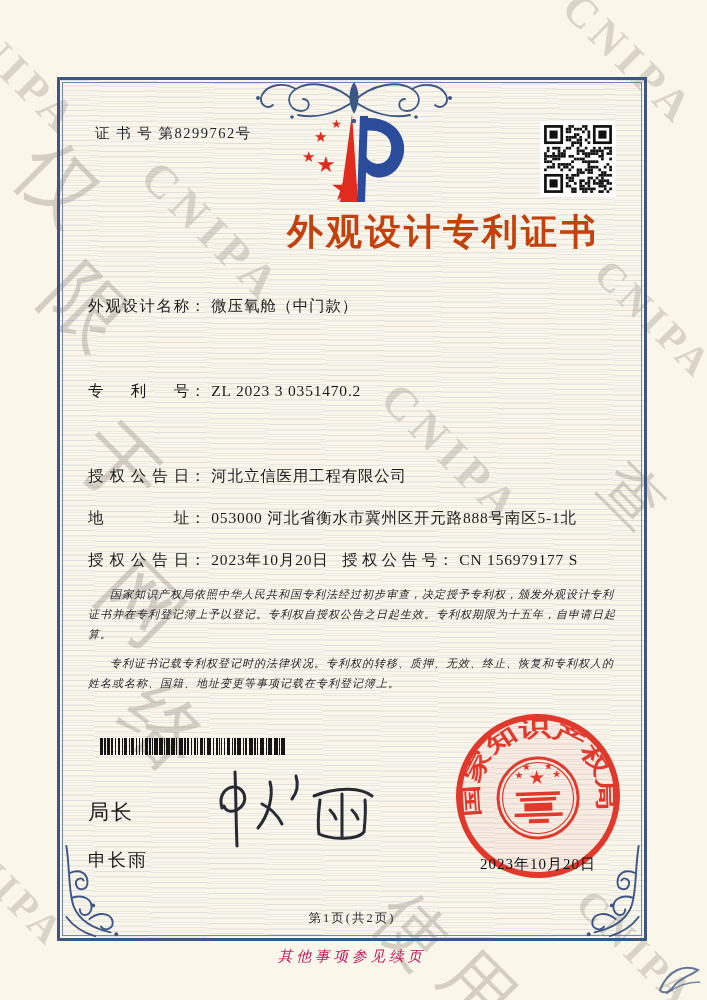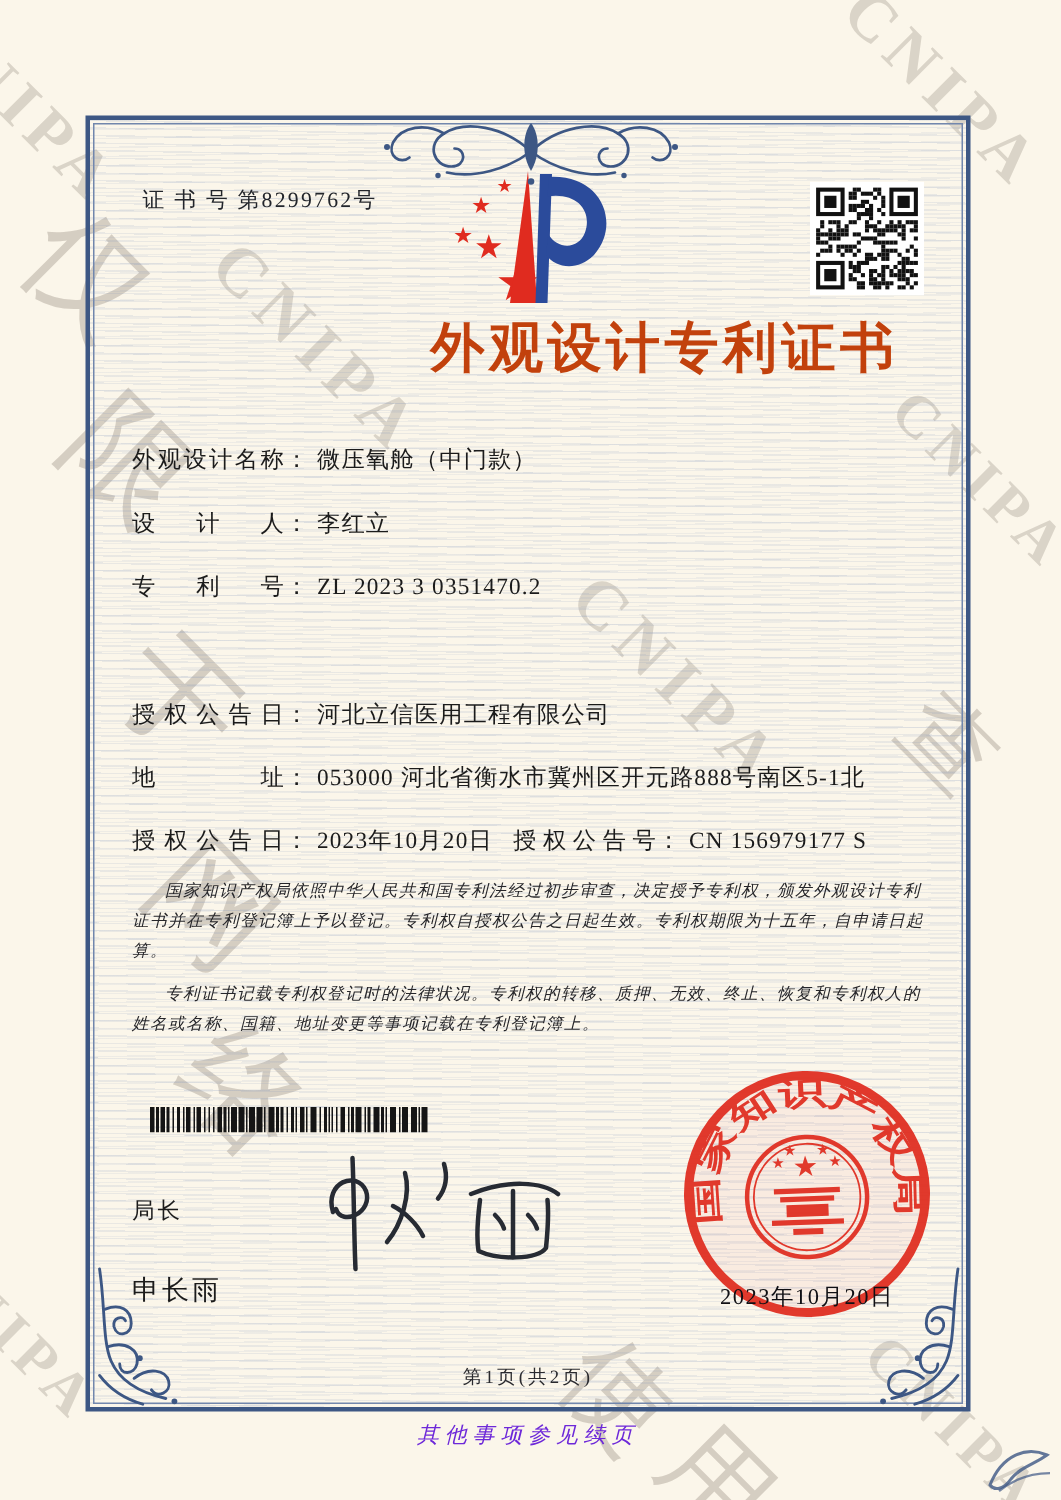--- a/index.html
+++ b/index.html
@@ -30,27 +30,27 @@
   #title{left:57px;top:208px;width:542px;text-align:right;font-size:36px;font-weight:bold;
          letter-spacing:3px;color:#c2410c;}
   .frow{position:absolute;left:88px;height:22px;font-size:15.5px;letter-spacing:0.8px;white-space:nowrap;}
   .flabel{display:inline-block;width:102px;text-align:justify;text-align-last:justify;vertical-align:bottom;}
   .flabel.w5{width:96px;}
   .fvalue{margin-left:5px;}
   .grant-no{position:absolute;left:254px;top:0;}
   #paras{left:88px;top:584px;width:528px;}
   #paras p{margin:0 0 9px 0;font-size:11px;line-height:20px;letter-spacing:1px;
            text-indent:2em;color:#26262a;font-style:italic;}
-  #sig-title{left:88px;top:798px;font-size:15px;letter-spacing:2px;}
+  #sig-title{left:88px;top:798px;font-size:21px;letter-spacing:2px;}
   #sig-name{left:88px;top:848px;font-size:18px;letter-spacing:2px;}
   #seal-date{left:452px;top:855px;width:172px;text-align:center;font-size:15px;
              letter-spacing:1px;color:#101014;z-index:6;}
   #page-info{left:57px;top:910px;width:590px;text-align:center;font-size:12.5px;letter-spacing:2px;color:#2a2a2e;}
   #note{left:57px;top:947px;width:590px;text-align:center;font-size:14.5px;letter-spacing:4px;
-        font-style:italic;color:#6d28d9;}
+        font-style:italic;color:#be185d;}
   svg{display:block;}
 </style>
 </head>
 <body>
 
 <div id="wm-layer">
   <span class="wm" style="left:-28px;top:-8px;font-size:44px;letter-spacing:6px;">CNIPA</span>
   <span class="wm" style="left:588px;top:-18px;font-size:44px;letter-spacing:6px;">CNIPA</span>
   <span class="wm" style="left:168px;top:150px;font-size:46px;letter-spacing:7px;">CNIPA</span>
   <span class="wm" style="left:408px;top:372px;font-size:46px;letter-spacing:7px;">CNIPA</span>
@@ -332,23 +332,20 @@
         <rect x="4" y="76" width="20" height="20" fill="#fff"></rect>
         <rect x="8" y="80" width="12" height="12" fill="#111"></rect>
       </g>
   </svg>
 
   <div class="abs" id="title">外观设计专利证书</div>
 
   <div class="frow" style="top:296px;">
     <span class="flabel">外观设计名称</span><span>：</span><span class="fvalue">微压氧舱（中门款）</span>
   </div>
-  <div class="frow" style="top:339px;">
-    <span class="flabel">设计人</span><span>：</span><span class="fvalue">李红立</span>
-  </div>
   <div class="frow" style="top:381px;">
     <span class="flabel">专利号</span><span>：</span><span class="fvalue">ZL 2023 3 0351470.2</span>
   </div>
   <div class="frow" style="top:466px;">
     <span class="flabel">授权公告日</span><span>：</span><span class="fvalue">河北立信医用工程有限公司</span>
   </div>
   <div class="frow" style="top:508px;">
     <span class="flabel">地址</span><span>：</span><span class="fvalue">053000 河北省衡水市冀州区开元路888号南区5-1北</span>
   </div>
   <div class="frow" style="top:550px;">

